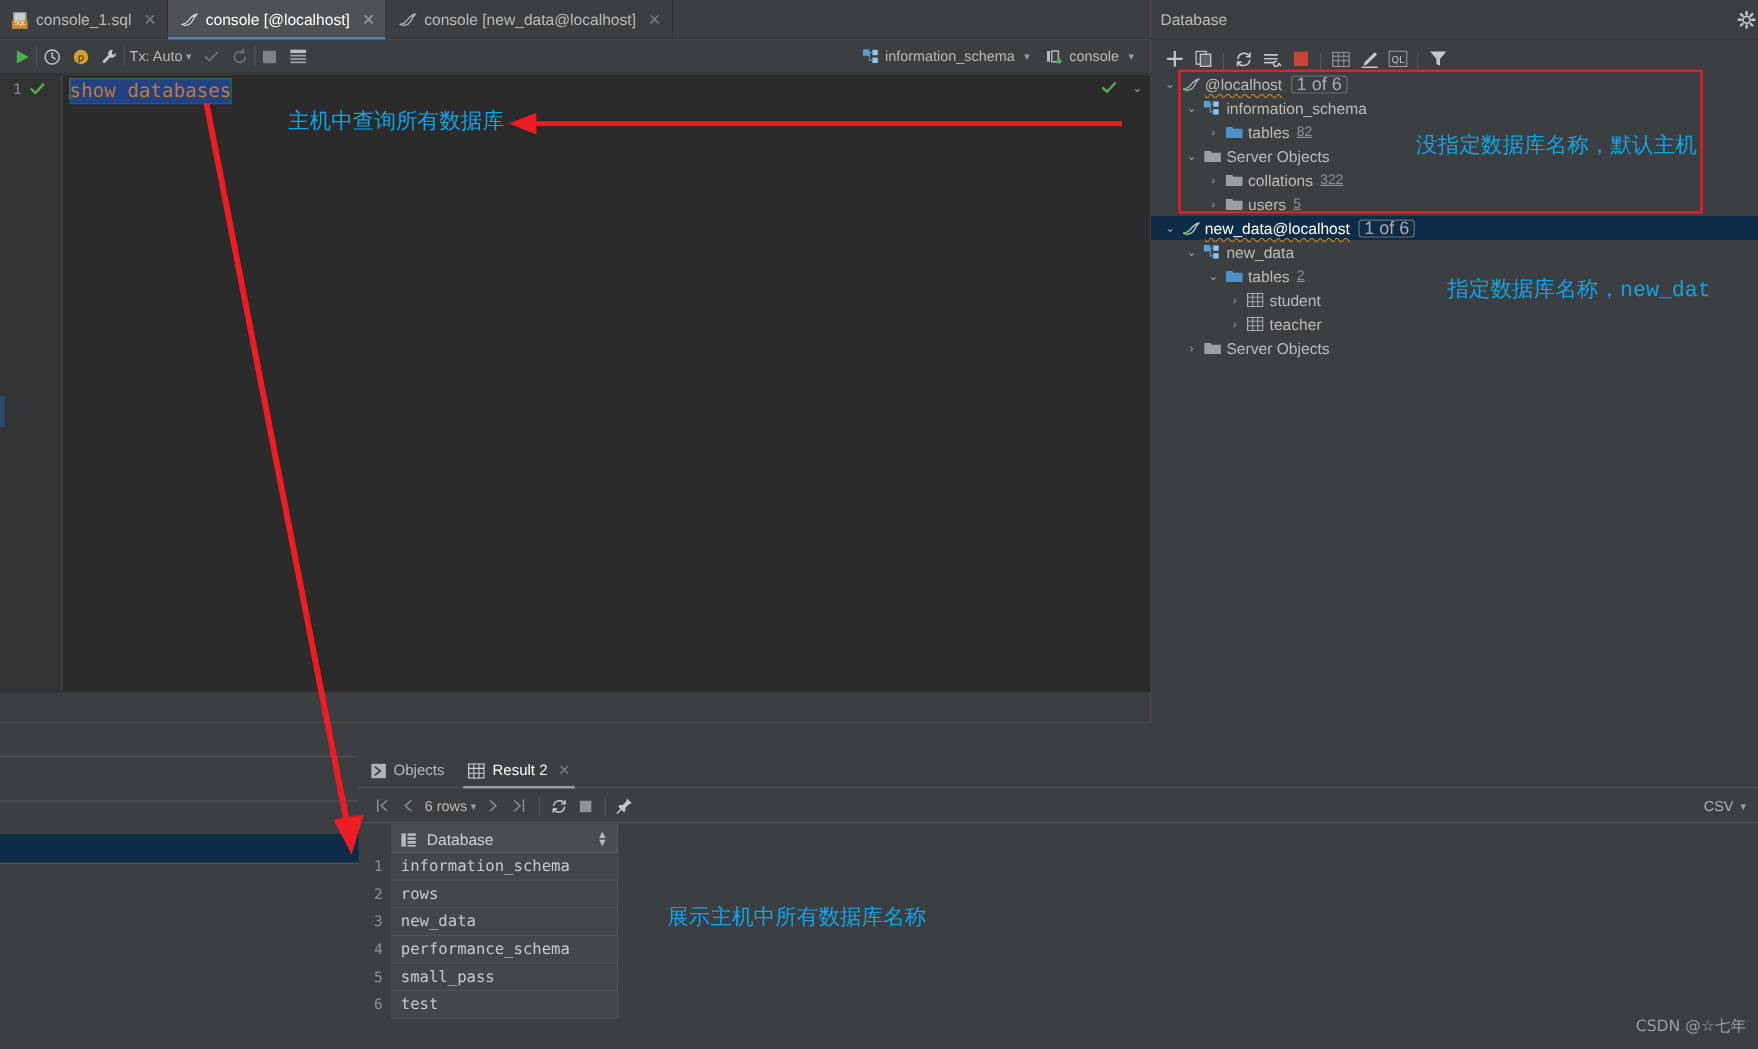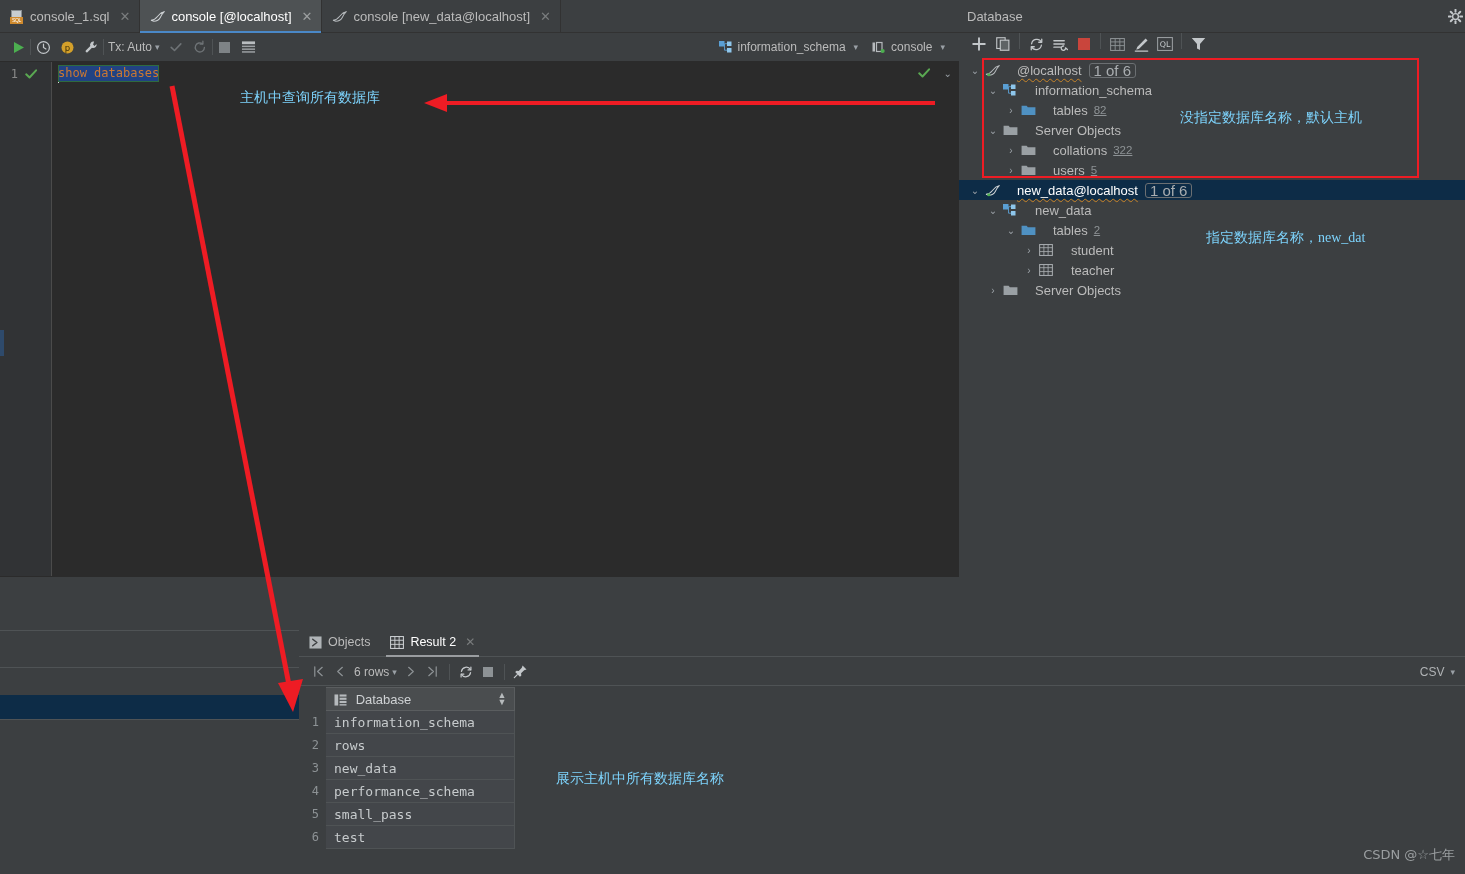--- a/index.html
+++ b/index.html
@@ -81,21 +81,21 @@
     position: absolute; left: 4px; top: 5px; width: 14px;
     text-align: right; font-family: "DejaVu Sans Mono", monospace;
     font-size: 12px; color: #888888;
   }
   #gutter .gcheck { position: absolute; left: 24px; top: 5px; }
   #gutter .selstrip { position: absolute; left: 0; top: 268px; width: 4px; height: 26px; background: #2e4a6b; }
 
   #code-area { position: absolute; left: 53px; top: 0; right: 0; height: 514px; }
   .code-line {
     position: absolute; left: 5px; top: 4px;
-    font-family: "DejaVu Sans Mono", monospace; font-size: 12px;
+    font-family: "DejaVu Sans Mono", monospace; font-size: 16px;
     white-space: pre;
   }
   .sel-token {
     background: #214283; color: #cc7832; padding: 1px 0 2px 0;
     box-shadow: 0 0 0 1px #2f6b3f inset;
   }
   .caret { position: absolute; left: 5px; top: 3px; width: 1px; height: 18px; background: #dcdcdc; }
   #ed-rightcheck { position: absolute; right: 28px; top: 4px; }
   #ed-rightchev { position: absolute; right: 7px; top: 6px; color: #9aa0a6; font-size: 10px; }
 
@@ -143,39 +143,39 @@
   .val-cell { background: #43464a; color: #c7cbcd; padding: 0 8px !important;
     border: 1px solid #4f5355; border-top: none; border-left: none; }
 
   
   #dbpanel { position: absolute; left: 959px; top: 0; width: 506px; height: 602px; background: #3c3f41; }
   #db-header { position: absolute; left: 0; top: 0; width: 506px; height: 33px;
     border-bottom: 1px solid #323232; display: flex; align-items: center; }
   #db-header .title { font-size: 13px; color: #bbbbbb; padding-left: 8px; }
   #db-gear { position: absolute; right: 2px; top: 9px; }
   #db-toolbar { position: absolute; left: 0; top: 33px; width: 506px; height: 27px;
-    display: flex; align-items: flex-start; padding-left: 8px; }
+    display: flex; align-items: flex-end; padding-left: 8px; }
   .dtb { width: 24px; height: 22px; display: flex; align-items: center; justify-content: center; cursor: default; }
 
   #db-tree { position: absolute; left: 0; top: 60px; width: 506px; height: 542px; }
   .trow { height: 20px; display: flex; align-items: center; font-size: 13px; color: #bbbbbb;
     cursor: default; padding-right: 6px; }
   .trow.selected { background: #0d2c47; }
   .trow .arrow { width: 16px; text-align: center; color: #9aa0a6; font-size: 10px; flex: 0 0 16px; }
   .trow .ticon { flex: 0 0 18px; display: flex; align-items: center; justify-content: center; }
-  .trow .tlabel { margin-left: 16px; text-align: center; }
+  .trow .tlabel { margin-left: 3px; text-align: center; }
   .trow .tcount { margin-left: 6px; font-size: 11.5px; color: #8d9295; text-decoration: underline; }
   .badge { margin-left: 7px; font-size: 15px; color: #a9adb0;
     border: 1px solid #6b6f72; border-radius: 3px; padding: 0px 4px; line-height: 13px; text-align: center; }
   .squiggle { text-decoration: underline wavy #c7842a; text-underline-offset: 3px;
     text-decoration-thickness: 1px; }
 
   
-  .anno { position: absolute; color: #7dd3fc; font-size: 14px;
-    font-family: Liberation Serif, serif; white-space: nowrap; pointer-events: none; }
+  .anno { position: absolute; color: #0ea5e9; font-size: 18px;
+    font-family: Liberation Mono, monospace; white-space: nowrap; pointer-events: none; }
   #anno-box1 { position: absolute; left: 982px; top: 58px; width: 437px; height: 120px;
     border: 2px solid #ee1c24; pointer-events: none; }
   svg.overlay { position: absolute; left: 0; top: 0; width: 1465px; height: 874px;
     pointer-events: none; }
 
   #watermark { position: absolute; right: 10px; bottom: 10px; font-size: 13px; color: #9b9fa1;
     font-family: "DejaVu Sans", sans-serif; }
 </style>
 </head>
 <body>
@@ -682,16 +682,16 @@
     <line x1="935" y1="103" x2="440" y2="103" stroke="#ee1c24" stroke-width="4"></line>
     <polygon points="424,103 447,94 447,112" fill="#ee1c24"></polygon>
 
     <line x1="172" y1="86" x2="290" y2="690" stroke="#ee1c24" stroke-width="5"></line>
     <polygon points="293,712 278,683 303,679" fill="#ee1c24"></polygon>
   </svg>
 
   <div class="anno" style="left:240px; top:89px;">主机中查询所有数据库</div>
   <div class="anno" style="left:1180px; top:109px;">没指定数据库名称，默认主机</div>
   <div class="anno" style="left:1206px; top:229px;">指定数据库名称，new_dat</div>
-  <div class="anno" style="left:556px; top:752px;margin-top:18px;">展示主机中所有数据库名称</div>
+  <div class="anno" style="left:556px; top:752px;">展示主机中所有数据库名称</div>
 
   <div id="watermark">CSDN @☆七年</div>
 </div>
 
 </body></html>

